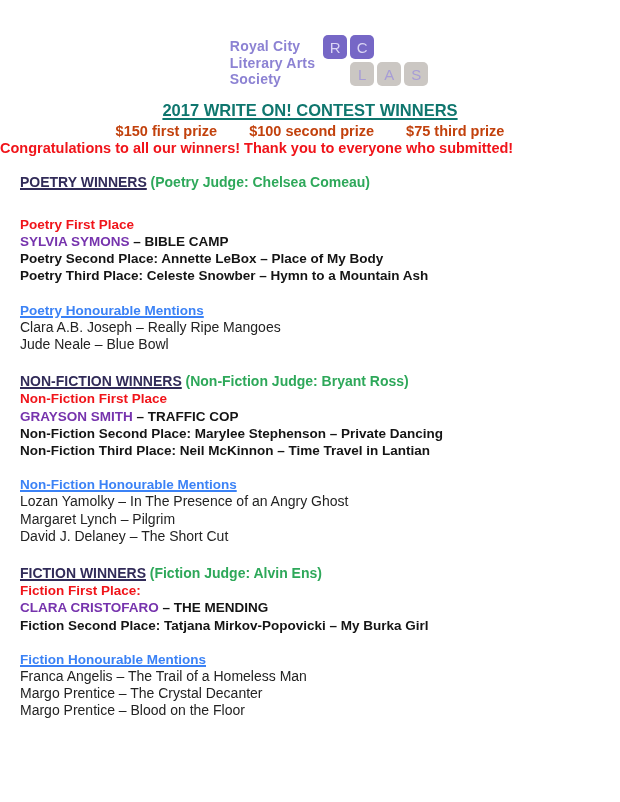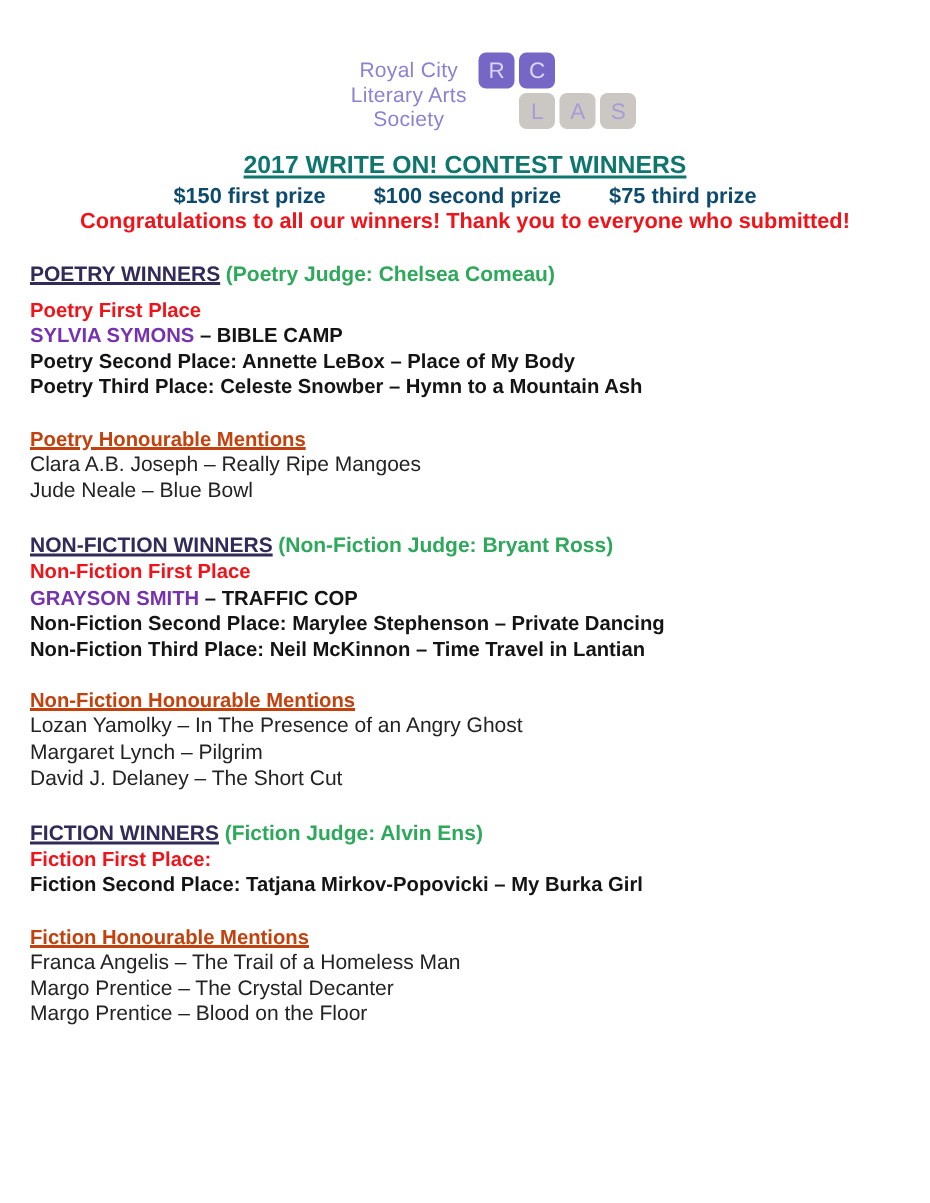--- a/index.html
+++ b/index.html
@@ -2,55 +2,55 @@
 <html><head>
 <meta charset="utf-8">
 <style>
   * { margin:0; padding:0; box-sizing:border-box; }
   html,body { width:620px; height:802px; background:#ffffff;
     font-family:"Liberation Sans", sans-serif; overflow:hidden; }
 
   
   .logo-wrap { display:flex; justify-content:center; align-items:flex-start;
     gap:8px; margin-top:35px; transform:translateX(19px); }
-  .logo-text { text-align:center; color:#8C82D3; font-size:14px;
-    line-height:16.5px; font-weight:400; padding-top:3px; letter-spacing:.2px; }
+  .logo-text { text-align:left; color:#8C82D3; font-size:14px;
+    line-height:16.5px; font-weight:700; padding-top:3px; letter-spacing:.2px; }
   .tiles { display:grid; grid-template-columns:repeat(4,24px);
     grid-auto-rows:24px; gap:3px; }
   .tile { border-radius:5px; display:flex; align-items:center;
     justify-content:center; font-size:15px; font-weight:400; }
   .tile.purple { background:#7667C6; color:#DAD5F4; }
   .tile.grey   { background:#CBC7C3; color:#A79DD6; }
   .t-r { grid-column:1; grid-row:1; } .t-c { grid-column:2; grid-row:1; }
   .t-l { grid-column:2; grid-row:2; } .t-a { grid-column:3; grid-row:2; }
   .t-s { grid-column:4; grid-row:2; }
 
   
   .title { text-align:center; margin-top:13px; color:#0f766e;
     font-size:16.5px; font-weight:bold; }
   .title span { text-decoration:underline; text-decoration-thickness:2px;
     text-underline-offset:2px; }
-  .prizes { text-align:center; margin-top:3px; color:#0c4a6e;
+  .prizes { text-align:center; margin-top:3px; color:#c2410c;
     font-size:14.5px; font-weight:bold; }
   .prizes span { margin:0 16px; }
-  .congrats { text-align:center; margin-top:1px; color:#F0141A;
+  .congrats { text-align:left; margin-top:1px; color:#F0141A;
     font-size:14.5px; font-weight:bold; }
 
   
   .content { padding:0 20px; margin-top:18px; font-size:13.5px;
     line-height:17.2px; font-weight:bold; color:#141414; }
   .section + .section { margin-top:20px; }
   .sec-title { color:#312B58; font-size:14px; text-decoration:underline;
     text-decoration-thickness:1.5px; }
   .judge { color:#2EA85A; font-size:14px; }
   .first-place { color:#F0141A; }
-  .gap-after-head .first-place { margin-top:7px; }
+  .gap-after-head .first-place { margin-top:25px; }
   .winner-name { color:#7633AD; }
   .hm { margin-top:17px; }
-  .hm-title { color:#c2410c; text-decoration:underline;
+  .hm-title { color:#3b82f6; text-decoration:underline;
     text-decoration-thickness:1.5px; }
   .hm-item { font-weight:400; color:#232323; font-size:14px; }
 </style>
 </head>
 <body>
 
 <div class="logo-wrap">
   <div class="logo-text">
     <div>Royal City</div>
     <div>Literary Arts</div>
@@ -115,20 +115,24 @@
       <div class="hm-item">David J. Delaney – The Short Cut</div>
     </div>
   </section>
 
   <section class="section">
     <div>
       <span class="sec-title">FICTION WINNERS</span>
       <span class="judge">(Fiction Judge: Alvin Ens)</span>
     </div>
     <div class="first-place">Fiction First Place:</div>
+    <div>
+      <span class="winner-name">CLARA CRISTOFARO</span>
+      <span>– THE MENDING</span>
+    </div>
     <div>Fiction Second Place: Tatjana Mirkov-Popovicki – My Burka Girl</div>
     <div class="hm">
       <div class="hm-title">Fiction Honourable Mentions</div>
       <div class="hm-item">Franca Angelis – The Trail of a Homeless Man</div>
       <div class="hm-item">Margo Prentice – The Crystal Decanter</div>
       <div class="hm-item">Margo Prentice – Blood on the Floor</div>
     </div>
   </section>
 
 </div>

